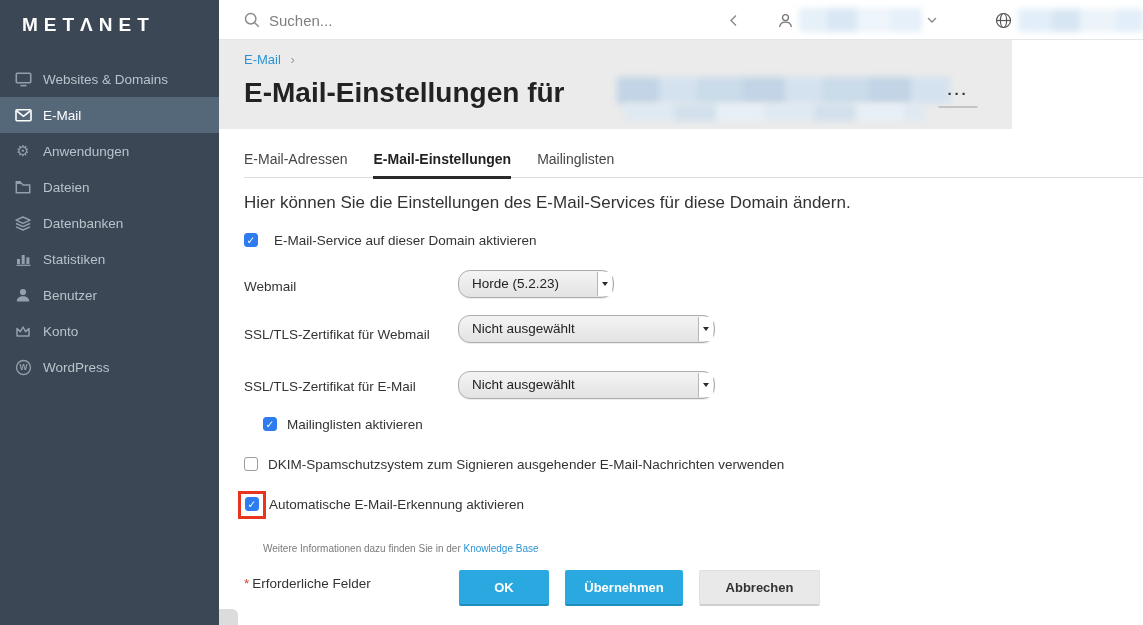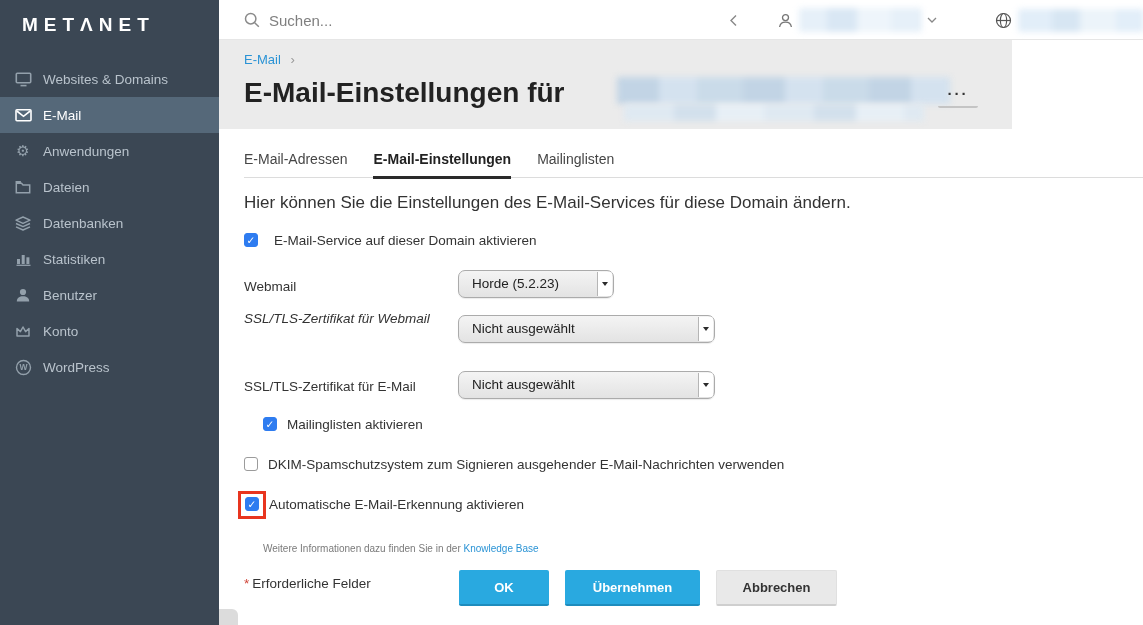--- a/index.html
+++ b/index.html
@@ -47,37 +47,37 @@
   .tab { font-size:14px; color:#464646; padding-bottom:9px; cursor:pointer; border-bottom:3px solid transparent; margin-bottom:-2px; }
   .tab.active { font-weight:bold; color:#222; border-bottom-color:#2a2a2a; }
   .intro { position:absolute; left:25px; top:64px; font-size:17px; color:#333; }
 
   .cb-row { position:absolute; display:flex; align-items:flex-start; gap:10px; font-size:13.5px; color:#333; }
   .checkbox { width:14px; height:14px; border:1px solid #9b9b9b; border-radius:3px; background:#fff; flex:0 0 auto; margin-top:0px; display:flex; align-items:center; justify-content:center; cursor:pointer; }
   .checkbox.checked { background:#2e7cf0; border-color:#2e7cf0; }
   .checkbox.checked::after { content:"✓"; color:#fff; font-size:10.5px; font-weight:bold; font-family:"DejaVu Sans",sans-serif; line-height:1; }
 
   .field-label { position:absolute; left:25px; width:192px; font-size:13.5px; color:#333; line-height:1.55; }
-  .select { position:absolute; height:28px; background:linear-gradient(#f4f4f4,#e3e3e3); border:1px solid #ababab; border-radius:7px; font-size:13.5px; color:#222; line-height:26px; padding-left:13px; cursor:pointer; box-shadow:0 1px 1px rgba(0,0,0,0.08); }
+  .select { position:absolute; height:28px; background:linear-gradient(#f4f4f4,#e3e3e3); border:1px solid #ababab; border-radius:12px; font-size:13.5px; color:#222; line-height:26px; padding-left:13px; cursor:pointer; box-shadow:0 1px 1px rgba(0,0,0,0.08); }
   .select .sel-btn { position:absolute; right:1px; top:1px; bottom:1px; width:15px; background:#fff; border-left:1px solid #b5b5b5; border-radius:0 2px 2px 0; display:flex; align-items:center; justify-content:center; }
   .select .sel-btn::after { content:""; width:0; height:0; border-left:3.5px solid transparent; border-right:3.5px solid transparent; border-top:4.5px solid #2b2b2b; }
 
   .highlight-box { position:absolute; left:19px; top:362px; width:28px; height:28px; border:3px solid #e8351f; }
   .hint { position:absolute; left:44px; top:414px; font-size:10px; color:#7a7a7a; }
   .hint a { color:#2a93d5; text-decoration:none; cursor:pointer; }
 
   .required-note { position:absolute; left:25px; top:447px; font-size:13.5px; color:#333;text-align:right; }
   .required-note .ast { color:#d04437; margin-right:3px; }
 
   .btn-row { position:absolute; left:240px; top:441px; display:flex; gap:16px; }
   .btn { height:36px; border:none; border-radius:2px; font-size:13px; font-weight:bold; cursor:pointer; font-family:inherit; }
   .btn-blue { background:#29a9e0; color:#fff; border-bottom:2px solid #1e8cbd; }
   .btn-gray { background:#e9e9e9; color:#333; border:1px solid #e0e0e0; border-bottom:2px solid #cfcfcf; }
   .btn-ok { width:90px; }
-  .btn-apply { width:135px; }
+  .btn-apply { width:118px; }
   .btn-cancel { width:121px; }
 
   .scroll-corner { position:absolute; left:0px; top:480px; width:19px; height:16px; background:#dcdcdc; border-radius:0 6px 0 0; }
 </style>
 </head>
 <body>
 
 <div class="sidebar">
   <div class="logo">METΛNET</div>
   <div class="nav">
@@ -239,21 +239,21 @@
     <span class="checkbox checked"></span>
     <span>E-Mail-Service auf dieser Domain aktivieren</span>
   </div>
 
   <div class="field-label" style="top:148px;">Webmail</div>
   <div class="select" style="left:239px; top:141px; width:156px;">
     <span>Horde (5.2.23)</span>
     <span class="sel-btn"></span>
   </div>
 
-  <div class="field-label" style="top:180px;font-style:italic;">SSL/TLS-Zertifikat für Webmail</div>
+  <div class="field-label" style="top:196px;">SSL/TLS-Zertifikat für Webmail</div>
   <div class="select" style="left:239px; top:186px; width:257px;">
     <span>Nicht ausgewählt</span>
     <span class="sel-btn"></span>
   </div>
 
   <div class="field-label" style="top:248px;">SSL/TLS-Zertifikat für E-Mail</div>
   <div class="select" style="left:239px; top:242px; width:257px;">
     <span>Nicht ausgewählt</span>
     <span class="sel-btn"></span>
   </div>

